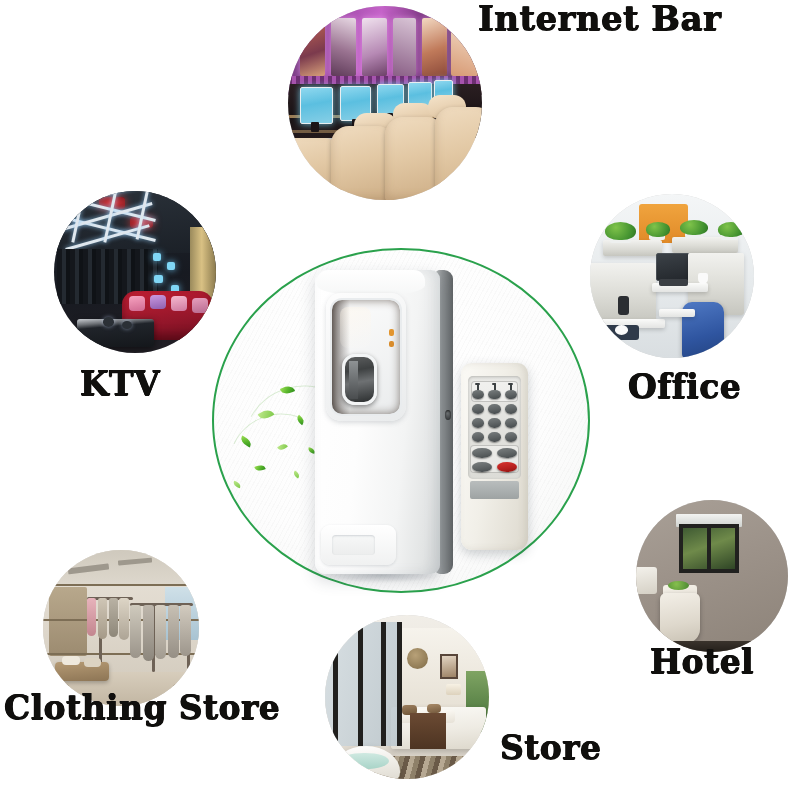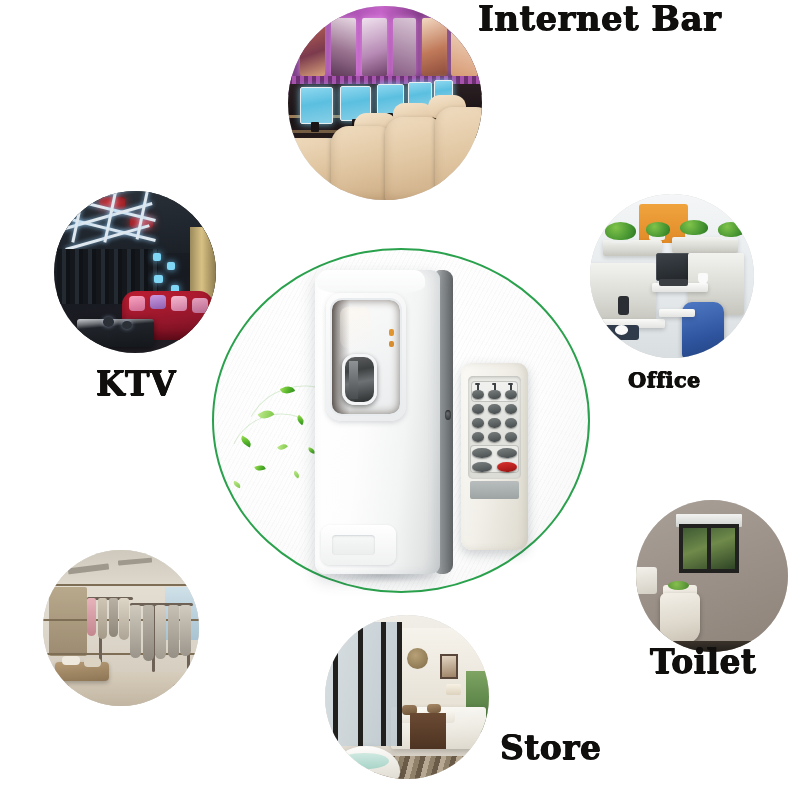--- a/index.html
+++ b/index.html
@@ -298,21 +298,21 @@
       <div class="ktv-sofa"></div>
       <div class="ktv-cush" style="right:44%;bottom:26%;width:10%;height:9%;background:linear-gradient(170deg,#f7a3c0,#d06a92);"></div>
       <div class="ktv-cush" style="right:31%;bottom:27%;width:10%;height:9%;background:linear-gradient(170deg,#c99ae0,#8f5fb0);"></div>
       <div class="ktv-cush" style="right:18%;bottom:26%;width:10%;height:9%;background:linear-gradient(170deg,#f5b9cf,#cf7aa0);"></div>
       <div class="ktv-cush" style="right:5%;bottom:25%;width:10%;height:9%;background:linear-gradient(170deg,#e6a0bd,#b86a90);"></div>
       <div class="ktv-table"></div>
       <div class="ktv-obj" style="left:30%;bottom:16%;width:7%;height:6%;"></div>
       <div class="ktv-obj" style="left:42%;bottom:15%;width:6%;height:5%;"></div>
     </div>
   </div>
-  <div class="label" style="left:96px;top:364px;font-size:33px;">KTV</div>
+  <div class="label" style="left:80px;top:364px;font-size:33px;">KTV</div>
 
   <div class="thumb" style="left:590px;top:194px;width:164px;height:164px;">
     <div class="scene">
       <div class="of-bg"></div>
       <div class="of-orange"></div>
       <div class="of-part" style="left:8%;top:28%;width:36%;height:10%;"></div>
       <div class="of-part" style="left:50%;top:26%;width:40%;height:10%;"></div>
       <div class="of-pot" style="left:12%;top:25%;width:13%;height:5%;"></div>
       <div class="of-plant" style="left:9%;top:17%;width:19%;height:11%;"></div>
       <div class="of-pot" style="left:36%;top:24%;width:10%;height:4%;"></div>
@@ -328,37 +328,37 @@
       <div class="of-kb" style="left:42%;top:52%;width:18%;height:4%;"></div>
       <div class="of-cup" style="left:66%;top:48%;width:6%;height:7%;"></div>
       <div class="of-spk" style="left:17%;top:62%;width:7%;height:12%;"></div>
       <div class="of-desk" style="left:0%;top:76%;width:46%;height:6%;"></div>
       <div class="of-mp" style="left:8%;top:80%;width:22%;height:9%;"></div>
       <div class="of-cup" style="left:15%;top:80%;width:8%;height:6%;border-radius:50%;"></div>
       <div class="of-chair" style="left:56%;top:66%;width:26%;height:34%;"></div>
       <div class="of-desk" style="left:42%;top:70%;width:22%;height:5%;"></div>
     </div>
   </div>
-  <div class="label" style="left:628px;top:367px;font-size:21px;">Office</div>
+  <div class="label" style="left:628px;top:367px;font-size:33px;">Office</div>
 
   <div class="thumb" style="left:636px;top:500px;width:152px;height:152px;">
     <div class="scene">
       <div class="tl-bg"></div>
       <div class="tl-blind"></div>
       <div class="tl-win">
           <div class="tl-winbar"></div>
         </div>
       <div class="tl-sink"></div>
       <div class="tl-tank"></div>
       <div class="tl-plant"></div>
       <div class="tl-toilet"></div>
       <div class="tl-floor"></div>
     </div>
   </div>
-  <div class="label" style="left:650px;top:642px;font-size:33px;">Toilet</div>
+  <div class="label" style="left:650px;top:642px;font-size:33px;">Hotel</div>
 
   <div class="thumb" style="left:43px;top:550px;width:156px;height:156px;">
     <div class="scene">
       <div class="cs-bg"></div>
       <div class="cs-ceil"></div>
       <div class="cs-ceilslot" style="left:16%;top:10%;width:26%;height:4%;transform:rotate(-7deg);"></div>
       <div class="cs-ceilslot" style="left:48%;top:6%;width:22%;height:3%;transform:rotate(-5deg);"></div>
       <div class="cs-win"></div>
       <div class="cs-shelf"></div>
       <div class="cs-shelfline" style="top:22%;"></div>
@@ -378,20 +378,21 @@
       <div class="cs-cloth" style="left:64%;top:35%;width:7%;height:36%;background:linear-gradient(180deg,#bdb6ab,#8d877d);"></div>
       <div class="cs-cloth" style="left:72%;top:35%;width:7%;height:35%;background:linear-gradient(180deg,#d6cfc2,#a29b90);"></div>
       <div class="cs-cloth" style="left:80%;top:35%;width:7%;height:34%;background:linear-gradient(180deg,#c7c0b4,#968f85);"></div>
       <div class="cs-cloth" style="left:88%;top:35%;width:7%;height:33%;background:linear-gradient(180deg,#d2cbbf,#9d968c);"></div>
       <div class="cs-floor"></div>
       <div class="cs-table"></div>
       <div class="cs-cloth" style="left:12%;bottom:26%;width:12%;height:6%;border-radius:4px;background:#efe9dd;"></div>
       <div class="cs-cloth" style="left:26%;bottom:25%;width:11%;height:6%;border-radius:4px;background:#dcd3c2;"></div>
     </div>
   </div>
+  <div class="label" style="left:4px;top:688px;font-size:33px;">Clothing Store</div>
 
   <div class="thumb" style="left:325px;top:615px;width:164px;height:164px;">
     <div class="scene">
       <div class="ht-bg"></div>
       <div class="ht-wall"></div>
       <div class="ht-medal"></div>
       <div class="ht-frame"></div>
       <div class="ht-lamp"></div>
       <div class="ht-green"></div>
       <div class="ht-bed"></div>

